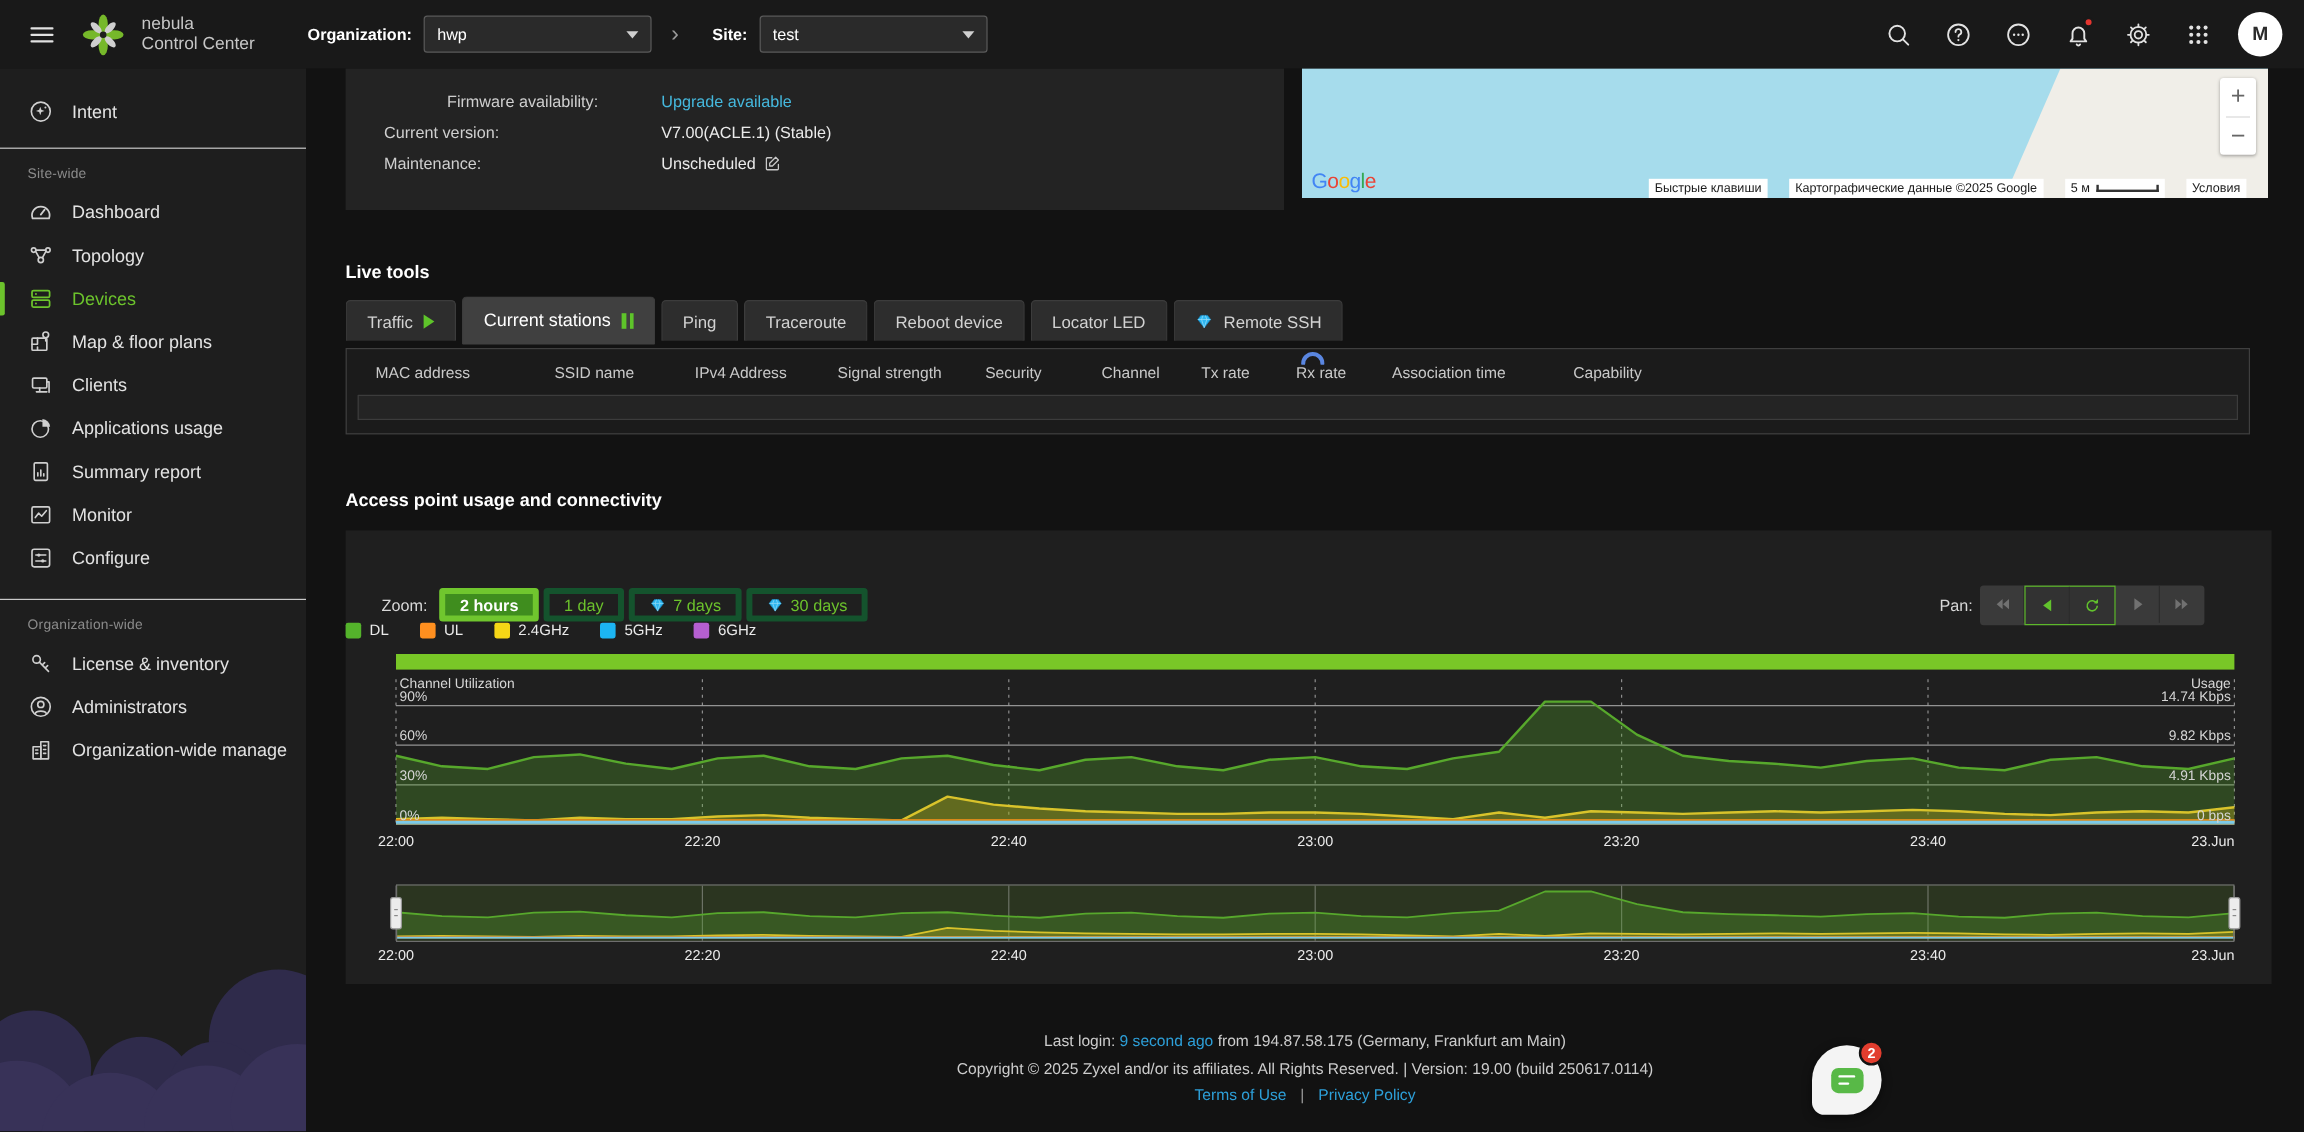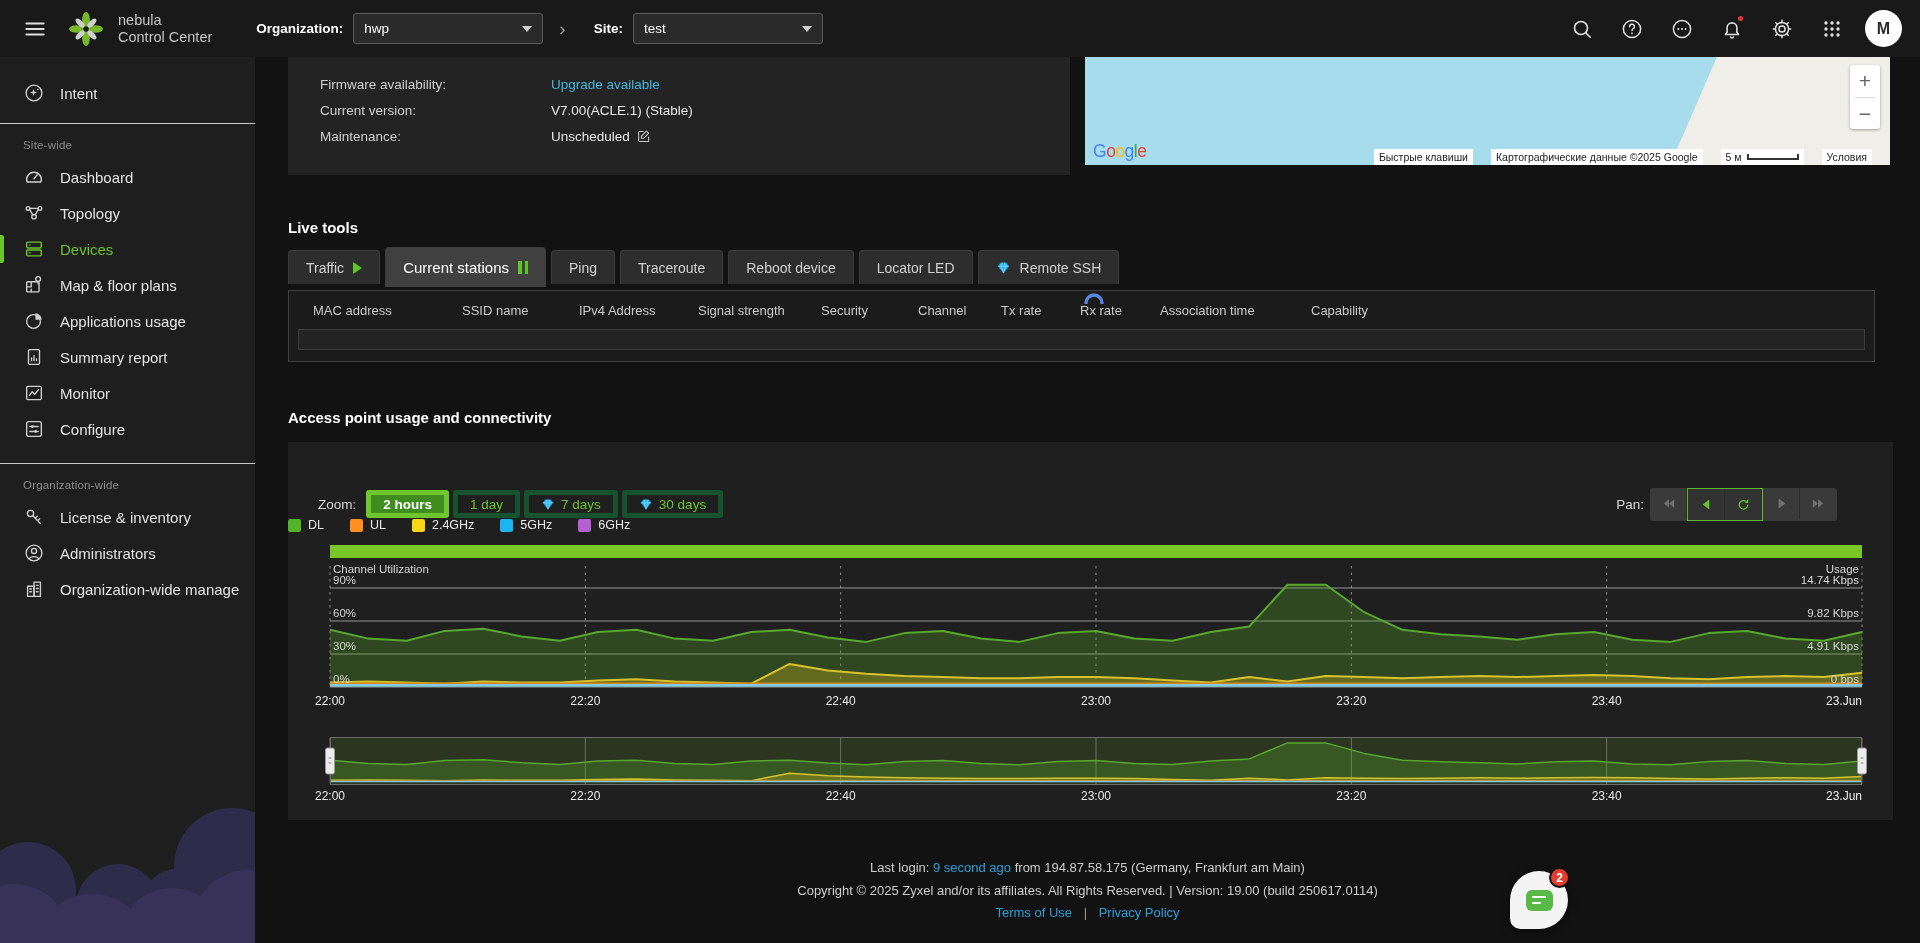--- a/index.html
+++ b/index.html
@@ -46,21 +46,21 @@
     background:#6cc32c; border-radius:0 2px 2px 0; }
   .side-divider { height:1px; background:#c9c9c9; margin-top:10px; }
   .section-label { color:#8b8b8b; font-size:11.5px; margin:15px 0 8px 23px; letter-spacing:.2px; }
   .clouds { position:absolute; left:0; bottom:0; width:255px; height:175px; pointer-events:none; }
 
   
   .main { position:absolute; left:255px; top:57px; width:1665px; height:886px; background:#121212; }
 
   .device-card { position:absolute; left:33px; top:0; width:782px; height:118px; background:#232323; }
   .info-row { display:flex; align-items:center; height:26px; margin-top:0; font-size:13.5px; }
-  .device-card .info-row:first-child { margin-top:14px; }
+  .device-card .info-row:first-child { margin-top:14px;text-align:center; }
   .info-label { width:263px; padding-left:32px; color:#cfcfcf; }
   .info-value { color:#eaeaea; display:flex; align-items:center; }
   .link-cyan { color:#45b8dd; cursor:pointer; }
   .edit-icon { width:16px; height:16px; color:#c9c9c9; margin-left:6px; cursor:pointer; }
 
   .map-card { position:absolute; left:830px; top:0; width:805px; height:108px; background:#a6dcec; overflow:hidden; }
   .map-land { position:absolute; inset:0; }
   .google-logo { position:absolute; left:8px; bottom:3px; font-size:17.5px; font-weight:500; letter-spacing:-0.5px; }
   .map-attrib { position:absolute; right:18px; bottom:0; display:flex; gap:18px; align-items:stretch; }
   .map-attrib .seg { background:#ffffff; color:#1c1c1c; font-size:10.5px; padding:2px 5px;
@@ -313,20 +313,29 @@
               <path d="M9 8.5v5M9 16.5v3M4 14h5"></path>
               <circle cx="16.5" cy="5.5" r="2.6"></circle>
               <path d="M16.5 8.1v2.9"></path>
             </svg>
           </span>
           <span>Map &amp; floor plans</span>
         </div>
         <div class="nav-item">
           <span class="icon">
             <svg viewBox="0 0 24 24" stroke="currentColor" fill="none" stroke-linecap="round" stroke-linejoin="round" stroke-width="1.5">
+              <rect x="4.5" y="5.5" width="13" height="9" rx="1.2"></rect>
+              <path d="M11 14.5v3.5M8 18h9.5M17.5 9h2v9.5"></path>
+            </svg>
+          </span>
+          <span>Clients</span>
+        </div>
+        <div class="nav-item">
+          <span class="icon">
+            <svg viewBox="0 0 24 24" stroke="currentColor" fill="none" stroke-linecap="round" stroke-linejoin="round" stroke-width="1.5">
               <circle cx="11.5" cy="12.5" r="7.5"></circle>
               <path d="M13.5 3.5a7.5 7.5 0 0 1 7 7h-7z" fill="currentColor" stroke="none"></path>
             </svg>
           </span>
           <span>Applications usage</span>
         </div>
         <div class="nav-item">
           <span class="icon">
             <svg viewBox="0 0 24 24" stroke="currentColor" fill="none" stroke-linecap="round" stroke-linejoin="round" stroke-width="1.5">
               <rect x="6" y="4" width="12" height="16" rx="1.2"></rect>

